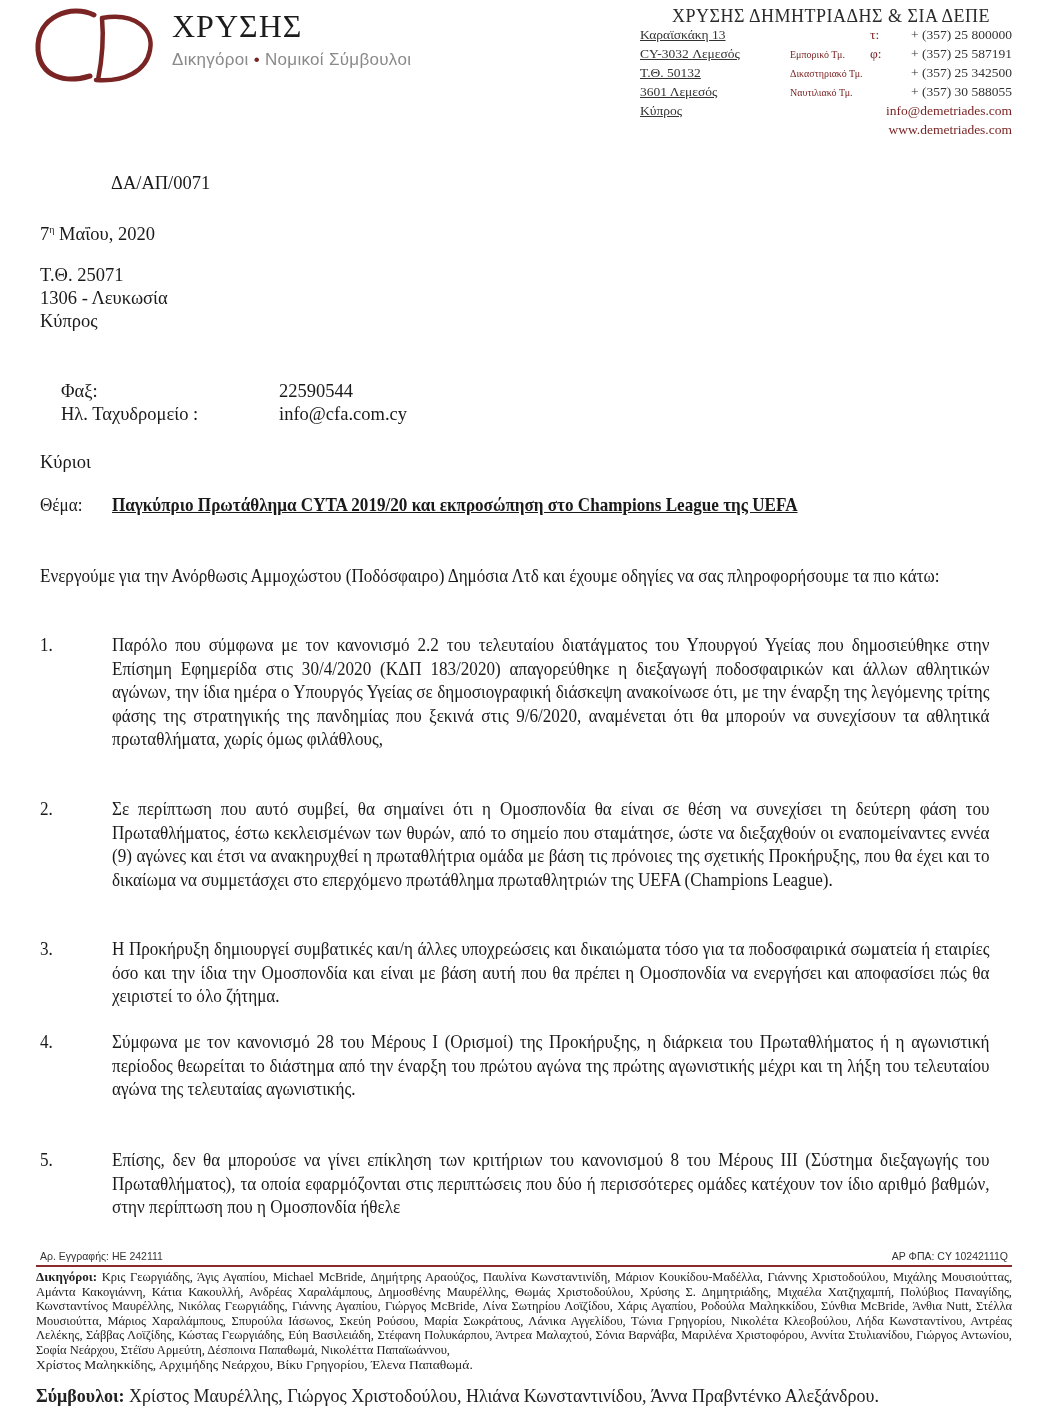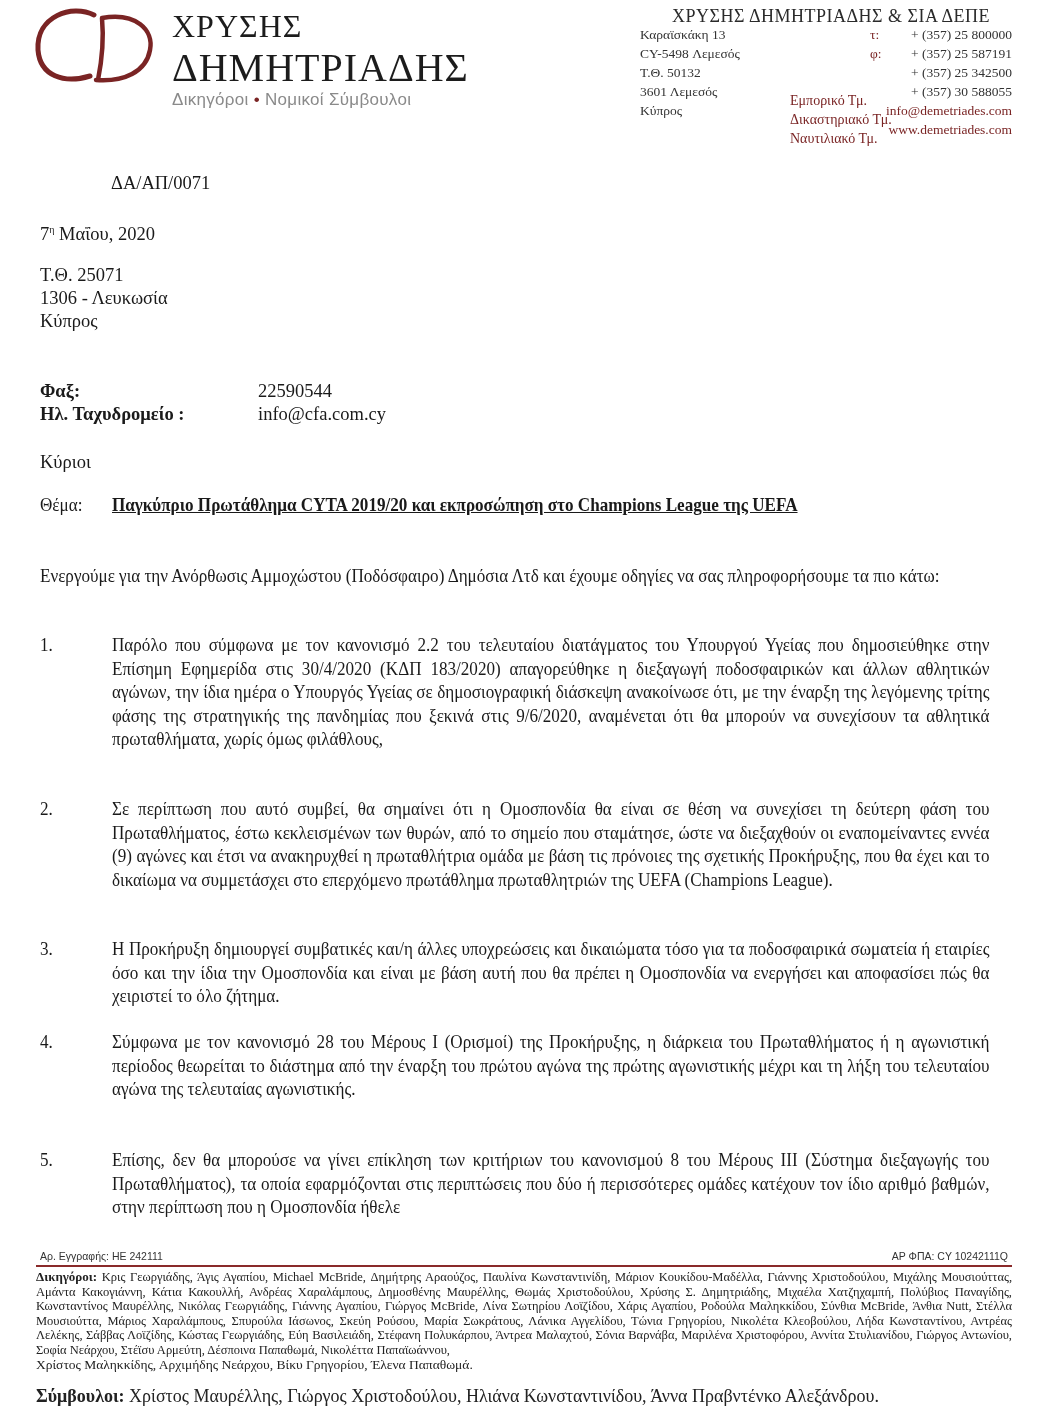--- a/index.html
+++ b/index.html
@@ -9,35 +9,35 @@
     .logo { position: absolute; left: 32px; top: 6px; width: 125px; height: 80px; }
     .brand { position: absolute; left: 172px; top: 4px; font-family: "Liberation Serif", serif; color: #1c1c1c; }
     .brand .l1 { font-size: 32px; line-height: 44px; letter-spacing: 1px; }
     .brand .l2 { font-size: 40px; line-height: 40px; letter-spacing: 1px; }
     .brand .tag { font-family: "Liberation Sans", sans-serif; font-size: 17px; color: #8a8a8a; margin-top: 2px; letter-spacing: 0.3px; }
     .brand .tag .dot { color: #7a2424; }
 
     .firm { position: absolute; left: 640px; top: 6px; width: 372px; font-family: "Liberation Serif", serif; }
     .firm .name { text-align: center; font-size: 18px; letter-spacing: 0.5px; color: #2a2a2a; margin-left: 10px; }
     .firm .row { position: relative; height: 19px; font-size: 13.5px; color: #333; }
-    .firm .row .addr { position: absolute; left: 0; top: 0; }
-    .firm .row .dept { position: absolute; left: 150px; top: 3px; font-size: 14px; color: #7a2424; margin-top: 44px; }
+    .firm .row .addr { position: absolute; left: 0; top: 0; text-decoration: underline; }
+    .firm .row .dept { position: absolute; left: 150px; top: 3px; font-size: 10px; color: #7a2424; }
     .firm .row .plabel { position: absolute; left: 230px; top: 0; color: #7a2424; }
     .firm .row .phone { position: absolute; right: 0; top: 0; }
     .firm .web { text-align: right; font-size: 13.5px; color: #7a2424; height: 19px; }
 
     
     .serif { font-family: "Liberation Serif", serif; font-size: 18.5px; line-height: 23px; color: #1a1a1a; }
     .ref { position: absolute; left: 111px; top: 172px; }
     .date { position: absolute; left: 40px; top: 218px; }
     .date sup { font-size: 10px; vertical-align: 7px; }
     .recipient { position: absolute; left: 40px; top: 264px; }
     .contacts { position: absolute; left: 40px; top: 380px; }
     .contacts .c-row { display: flex; }
-    .contacts .c-label { width: 218px; font-weight: bold; }
+    .contacts .c-label { width: 218px; font-weight: normal; margin-left: 21px; }
     .salutation { position: absolute; left: 40px; top: 451px; }
 
     .cond { font-family: "Liberation Serif", serif; font-size: 19px; line-height: 23.5px; color: #1a1a1a; transform: scaleX(0.9); transform-origin: 0 0; }
     .subject { position: absolute; left: 40px; top: 493px; width: 1050px; }
     .subject .s-label { position: absolute; left: 0; top: 0; }
     .subject .s-text { position: absolute; left: 80px; top: 0; width: 970px; font-weight: bold; text-decoration: underline; text-align: justify; text-align-last: left; }
 
     .intro { position: absolute; left: 40px; top: 564px; width: 1055px; text-align: justify; }
 
     .item { position: absolute; left: 40px; width: 1055px; }
@@ -58,38 +58,37 @@
 <body>
 
 <div>
   <svg class="logo" viewBox="0 0 125 80">
     <path d="M62 9 C 40 -2, 4 10, 6 44 C 8 70, 32 78, 58 70" fill="none" stroke="#7a2424" stroke-width="5" stroke-linecap="round"></path>
     <path d="M70 12 C 72 34, 70 54, 66 74 M70 12 C 104 6, 122 24, 118 44 C 114 66, 92 76, 64 74" fill="none" stroke="#7a2424" stroke-width="4.5" stroke-linecap="round"></path>
   </svg>
 
   <div class="brand">
     <div class="l1">ΧΡΥΣΗΣ</div>
-    <div class="l2">ΔΗΜΗΤΡΙΑΔΗΣ</div>
     <div class="tag">
       <span>Δικηγόροι</span>
       <span class="dot">•</span>
       <span>Νομικοί Σύμβουλοι</span>
     </div>
   </div>
 
   <div class="firm">
     <div class="name">ΧΡΥΣΗΣ ΔΗΜΗΤΡΙΑΔΗΣ &amp; ΣΙΑ ΔΕΠΕ</div>
     <div class="row">
       <span class="addr">Καραϊσκάκη 13</span>
       <span class="dept"></span>
       <span class="plabel">τ:</span>
       <span class="phone">+ (357) 25 800000</span>
     </div>
     <div class="row">
-      <span class="addr">CY-5498 Λεμεσός</span>
+      <span class="addr">CY-3032 Λεμεσός</span>
       <span class="dept">Εμπορικό Τμ.</span>
       <span class="plabel">φ:</span>
       <span class="phone">+ (357) 25 587191</span>
     </div>
     <div class="row">
       <span class="addr">Τ.Θ. 50132</span>
       <span class="dept">Δικαστηριακό Τμ.</span>
       <span class="plabel"></span>
       <span class="phone">+ (357) 25 342500</span>
     </div>

